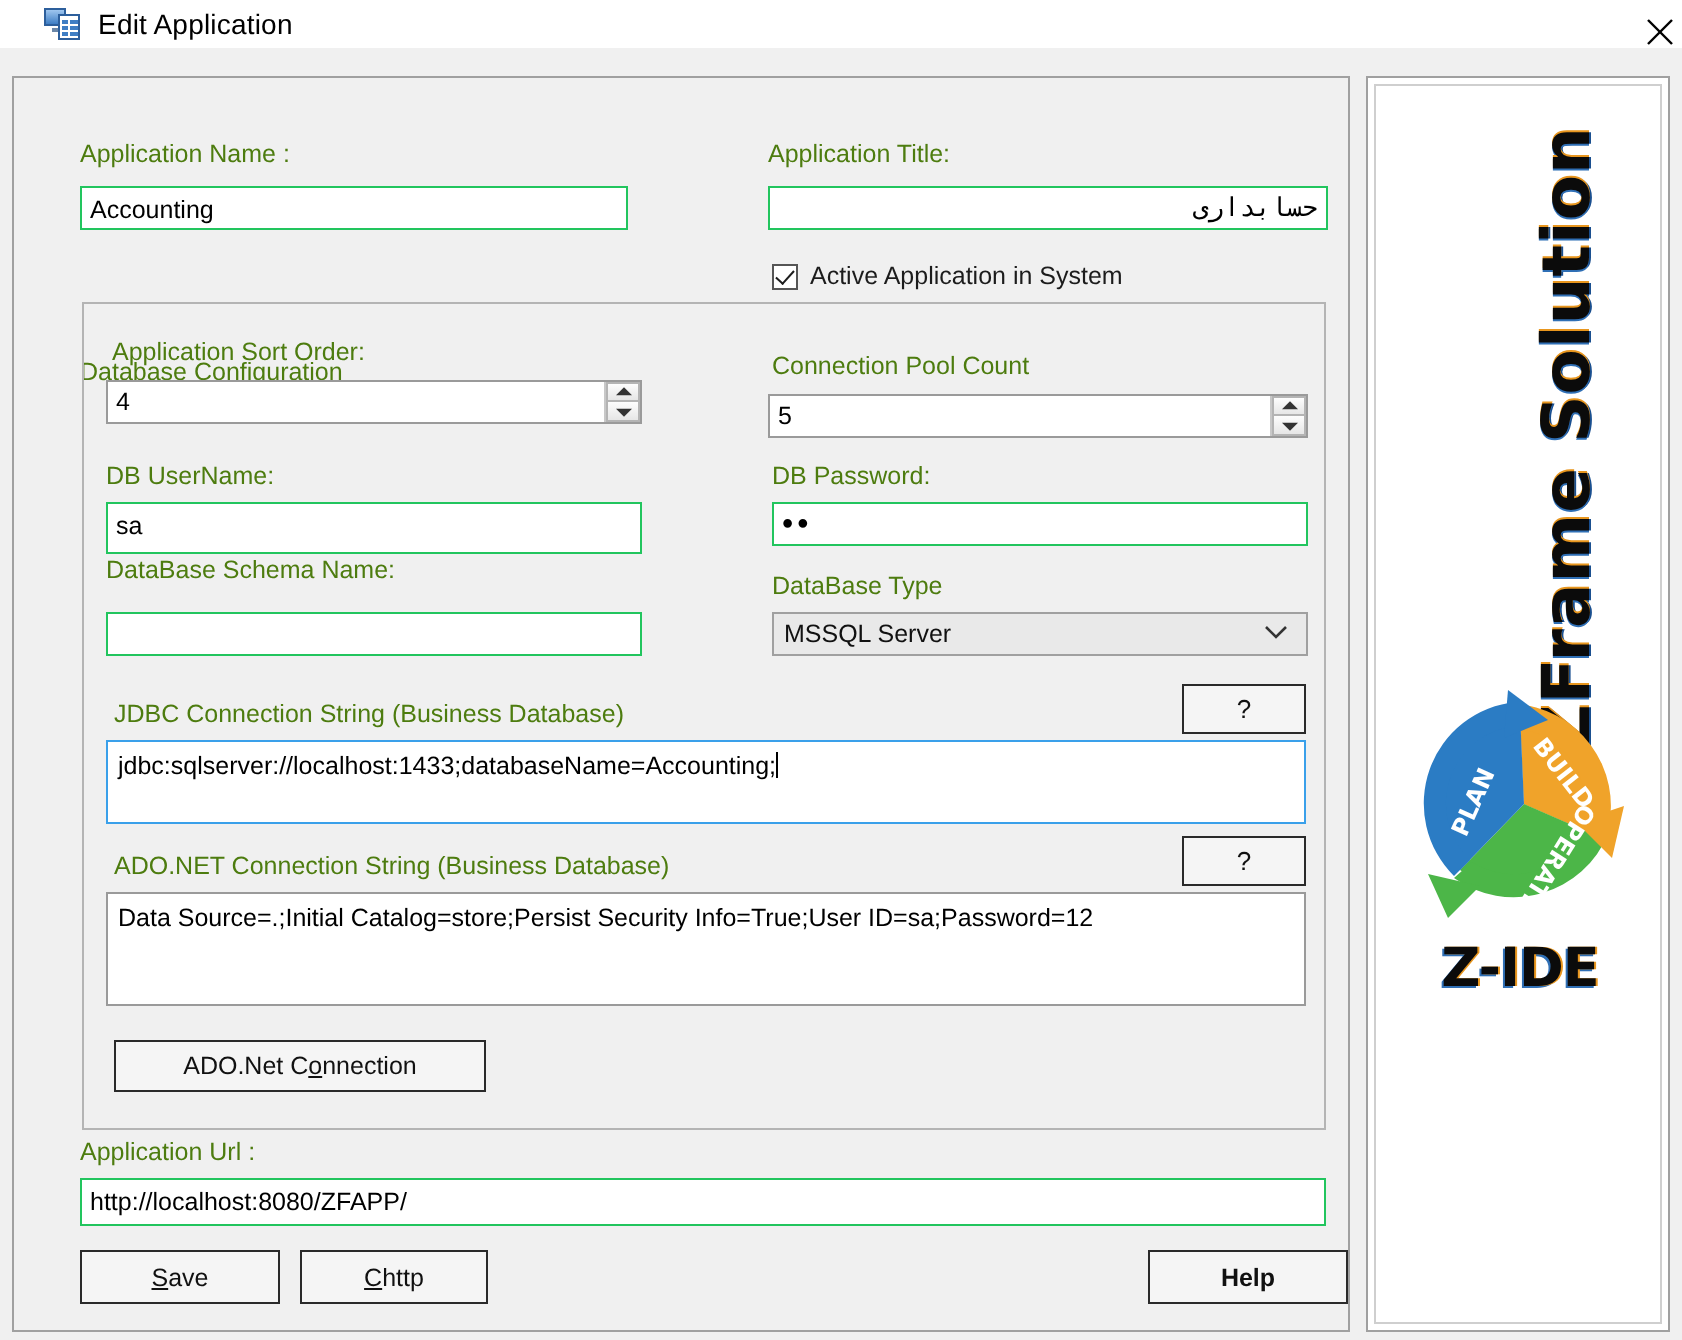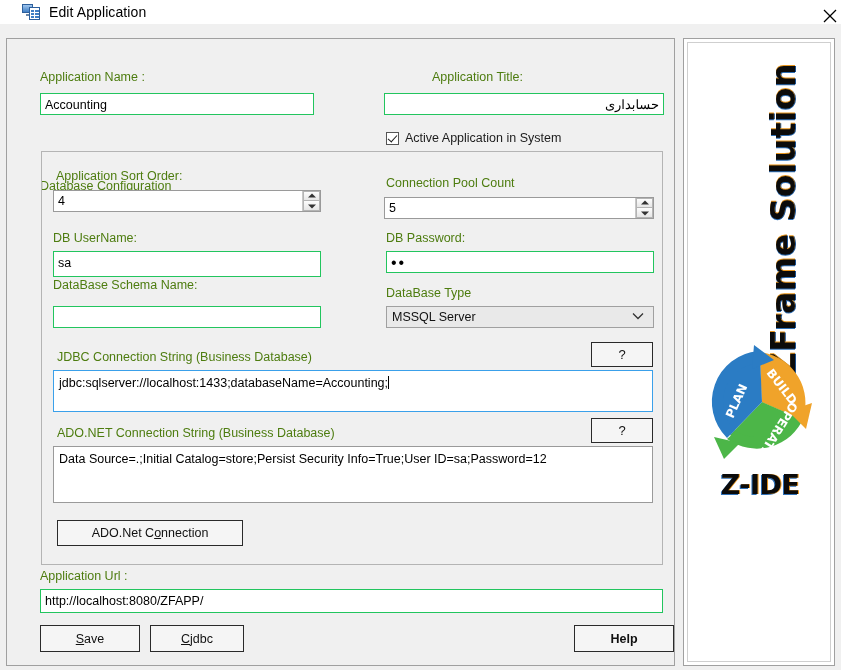--- a/index.html
+++ b/index.html
@@ -195,21 +195,21 @@
     font-size: 12.5px;
     color: #000;
     padding: 2px 4px 0 4px;
     line-height: 18px;
     white-space: nowrap;
     overflow: hidden;
   }
   .tbox.rtl {
     direction: rtl;
     text-align: right;
-    font-family: Liberation Sans, sans-serif;
+    font-family: Liberation Mono, monospace;
     font-size: 13px;
   }
   .tbox.pwd {
     font-size: 16px;
     letter-spacing: 2px;
     line-height: 16px;
     padding-top: 3px;
   }
 
   .spin {
@@ -379,21 +379,21 @@
     </div>
   </div>
 
   <div class="client">
 
     <div class="form-panel">
 
       <div class="lbl" style="left:33px; top:31px;">Application  Name :</div>
       <div class="tbox" style="left:33px; top:54px; width:274px; height:22px;">Accounting</div>
 
-      <div class="lbl" style="left:377px; top:31px;margin-left:48px;">Application Title:</div>
+      <div class="lbl" style="left:377px; top:31px;">Application Title:</div>
       <div class="tbox rtl" style="left:377px; top:54px; width:280px; height:22px;">حسابداری</div>
 
       <div class="chk" style="left:379px; top:92px;">
         <span class="box"></span>
         <span>Active Application in System</span>
       </div>
 
       <div class="lbl" style="left:33px; top:96px;margin-top:44px;">Database Configuration</div>
 
       <div class="gbox" style="left:34px; top:112px; width:622px; height:414px;"></div>
@@ -459,21 +459,21 @@
 
       <div class="lbl" style="left:33px; top:530px;">Application Url :</div>
       <div class="tbox" style="left:33px; top:550px; width:623px; height:24px;">http://localhost:8080/ZFAPP/</div>
 
       <div class="btn" style="left:33px; top:586px; width:100px; height:27px;">
         <span class="mn">S</span>
           <span>ave</span>
       </div>
       <div class="btn" style="left:143px; top:586px; width:94px; height:27px;">
         <span class="mn">C</span>
-          <span>jdbc</span>
+          <span>http</span>
       </div>
       <div class="btn" style="left:567px; top:586px; width:100px; height:27px;font-weight:bold;">Help</div>
     </div>
 
     <div class="brand-panel">
       <div class="brand-inner">
 
         <div class="brand-vtext-wrap">
           <div class="brand-vtext" style="left:95px; top:0px;">ZFrame Solution</div>
         </div>

